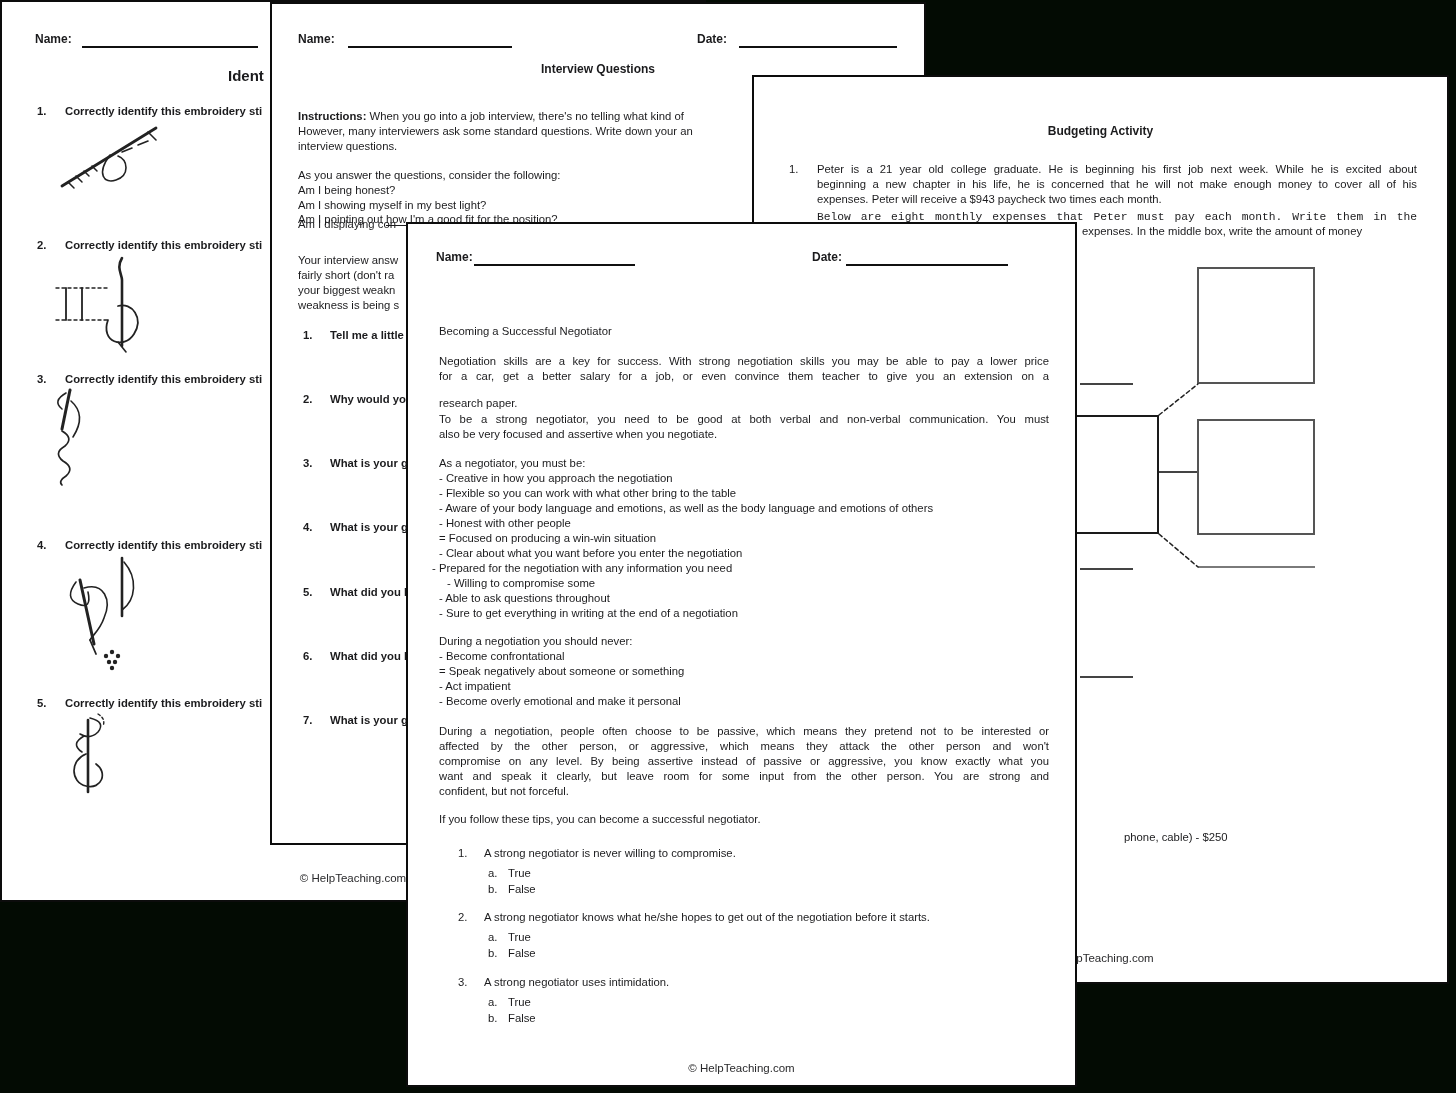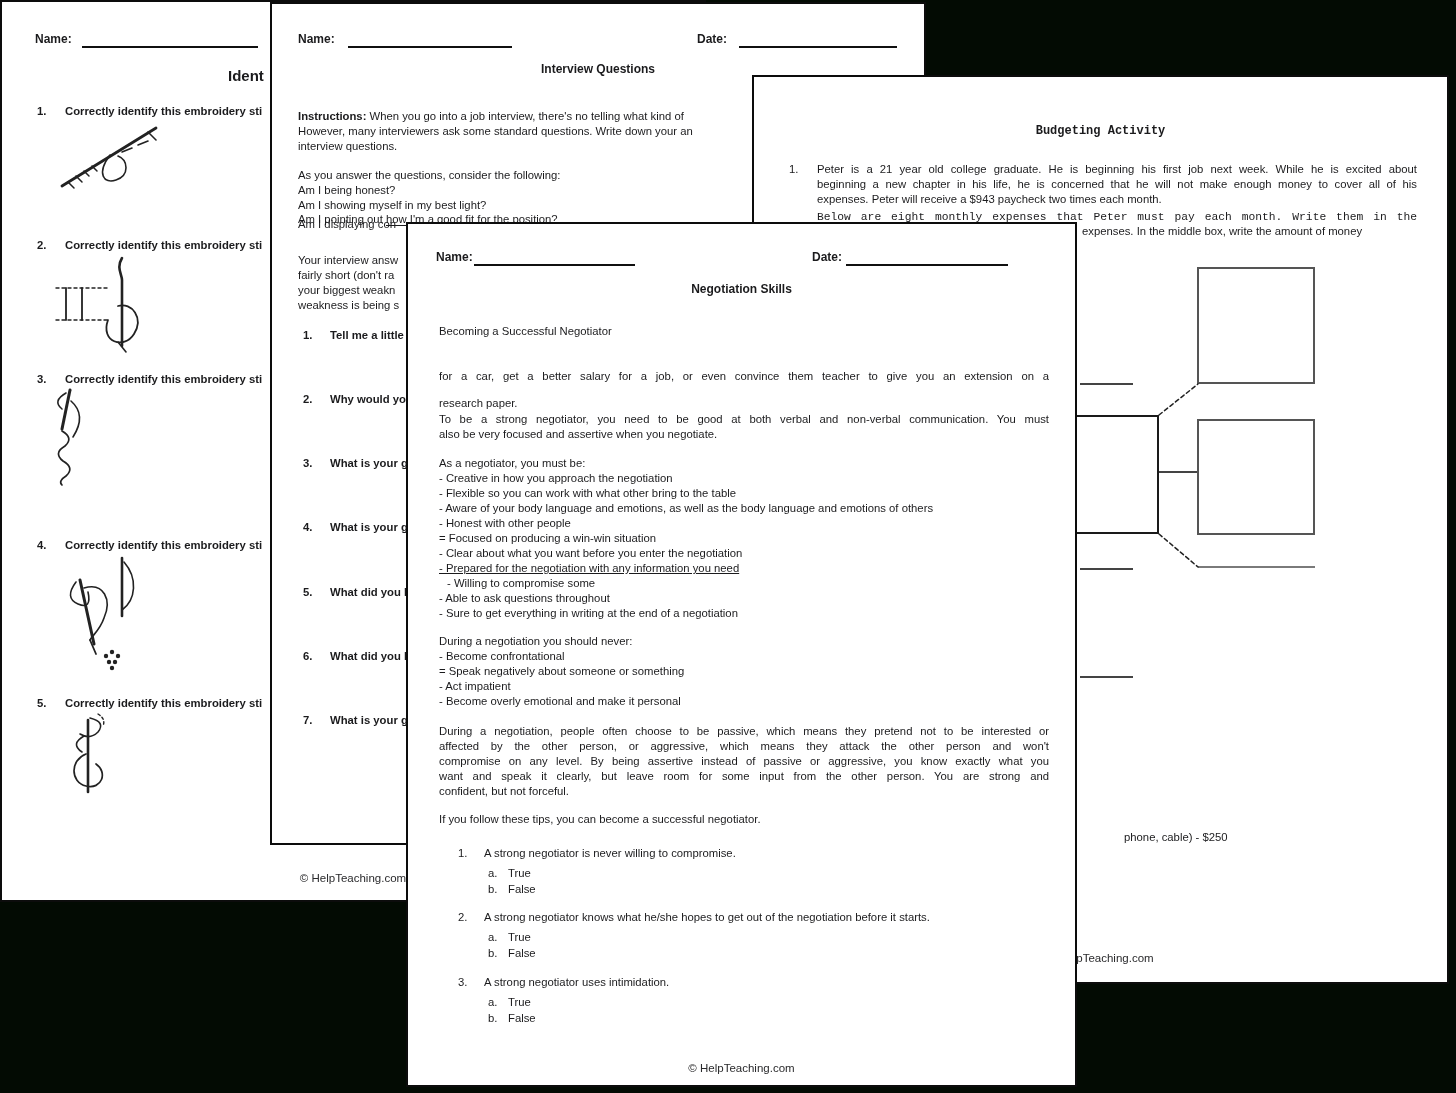--- a/index.html
+++ b/index.html
@@ -123,21 +123,21 @@
     <span class="t b" style="left:58px;top:516px;">What is your g</span>
     <span class="t b" style="left:31px;top:581px;">5.</span>
     <span class="t b" style="left:58px;top:581px;">What did you l</span>
     <span class="t b" style="left:31px;top:645px;">6.</span>
     <span class="t b" style="left:58px;top:645px;">What did you l</span>
     <span class="t b" style="left:31px;top:709px;">7.</span>
     <span class="t b" style="left:58px;top:709px;">What is your g</span>
   </div>
 
   <div class="page" style="left:752px;top:75px;width:697px;height:909px;z-index:3;">
-    <div class="title" style="top:47px;font-family:Liberation Mono, monospace;">Budgeting Activity</div>
+    <div class="title" style="top:47px;">Budgeting Activity</div>
 
     <span class="t" style="left:35px;top:85px;">1.</span>
     <div class="t just" style="left:63px;top:85px;width:600px;">Peter is a 21 year old college graduate. He is beginning his first job next week. While he is excited about</div>
     <div class="t just" style="left:63px;top:100px;width:600px;">beginning a new chapter in his life, he is concerned that he will not make enough money to cover all of his</div>
     <span class="t" style="left:63px;top:115px;">expenses. Peter will receive a $943 paycheck two times each month.</span>
     <div class="t just" style="left:63px;top:133px;width:600px;font-family:Liberation Mono, monospace;">Below are eight monthly expenses that Peter must pay each month. Write them in the surrounding boxes</div>
     <span class="t" style="left:328px;top:147px;">expenses. In the middle box, write the amount of money</span>
 
     <div class="bx" style="left:443px;top:190px;width:118px;height:117px;border:2px solid #555;"></div>
     <div class="bx" style="left:443px;top:342px;width:118px;height:116px;border:2px solid #555;"></div>
@@ -155,37 +155,37 @@
     <span class="t" style="left:322px;top:753px;padding-left:48px;">phone, cable) - $250</span>
     <div class="ftr" style="top:875px;">© HelpTeaching.com</div>
   </div>
 
   <div class="page" style="left:406px;top:222px;width:671px;height:865px;z-index:4;">
     <span class="t b" style="left:28px;top:26px;font-size:12px;">Name:</span>
     <div class="uline" style="left:66px;top:40px;width:161px;"></div>
     <span class="t b" style="left:404px;top:26px;font-size:12px;">Date:</span>
     <div class="uline" style="left:438px;top:40px;width:162px;"></div>
 
-    <div class="title" style="top:58px;">Negotiation Skills</div>
     <span class="t" style="left:31px;top:100px;">Becoming a Successful Negotiator</span>
 
+    <div class="t just" style="left:31px;top:130px;width:610px;">Negotiation skills are a key for success. With strong negotiation skills you may be able to pay a lower price</div>
     <div class="t just" style="left:31px;top:145px;width:610px;">for a car, get a better salary for a job, or even convince them teacher to give you an extension on a</div>
     <span class="t" style="left:31px;top:172px;">research paper.</span>
 
     <div class="t just" style="left:31px;top:188px;width:610px;">To be a strong negotiator, you need to be good at both verbal and non-verbal communication. You must</div>
     <span class="t" style="left:31px;top:203px;">also be very focused and assertive when you negotiate.</span>
 
     <span class="t" style="left:31px;top:232px;">As a negotiator, you must be:</span>
     <span class="t" style="left:31px;top:247px;">- Creative in how you approach the negotiation</span>
     <span class="t" style="left:31px;top:262px;">- Flexible so you can work with what other bring to the table</span>
     <span class="t" style="left:31px;top:277px;">- Aware of your body language and emotions, as well as the body language and emotions of others</span>
     <span class="t" style="left:31px;top:292px;">- Honest with other people</span>
     <span class="t" style="left:31px;top:307px;">= Focused on producing a win-win situation</span>
     <span class="t" style="left:31px;top:322px;">- Clear about what you want before you enter the negotiation</span>
-    <span class="t" style="left:31px;top:337px;text-decoration:underline;">- Prepared for the negotiation with any information you need</span>
+    <span class="t" style="left:24px;top:337px;">- Prepared for the negotiation with any information you need</span>
     <span class="t" style="left:31px;top:352px;margin-left:8px;">- Willing to compromise some</span>
     <span class="t" style="left:31px;top:367px;">- Able to ask questions throughout</span>
     <span class="t" style="left:31px;top:382px;">- Sure to get everything in writing at the end of a negotiation</span>
 
     <span class="t" style="left:31px;top:410px;">During a negotiation you should never:</span>
     <span class="t" style="left:31px;top:425px;">- Become confrontational</span>
     <span class="t" style="left:31px;top:440px;">= Speak negatively about someone or something</span>
     <span class="t" style="left:31px;top:455px;">- Act impatient</span>
     <span class="t" style="left:31px;top:470px;">- Become overly emotional and make it personal</span>
 

